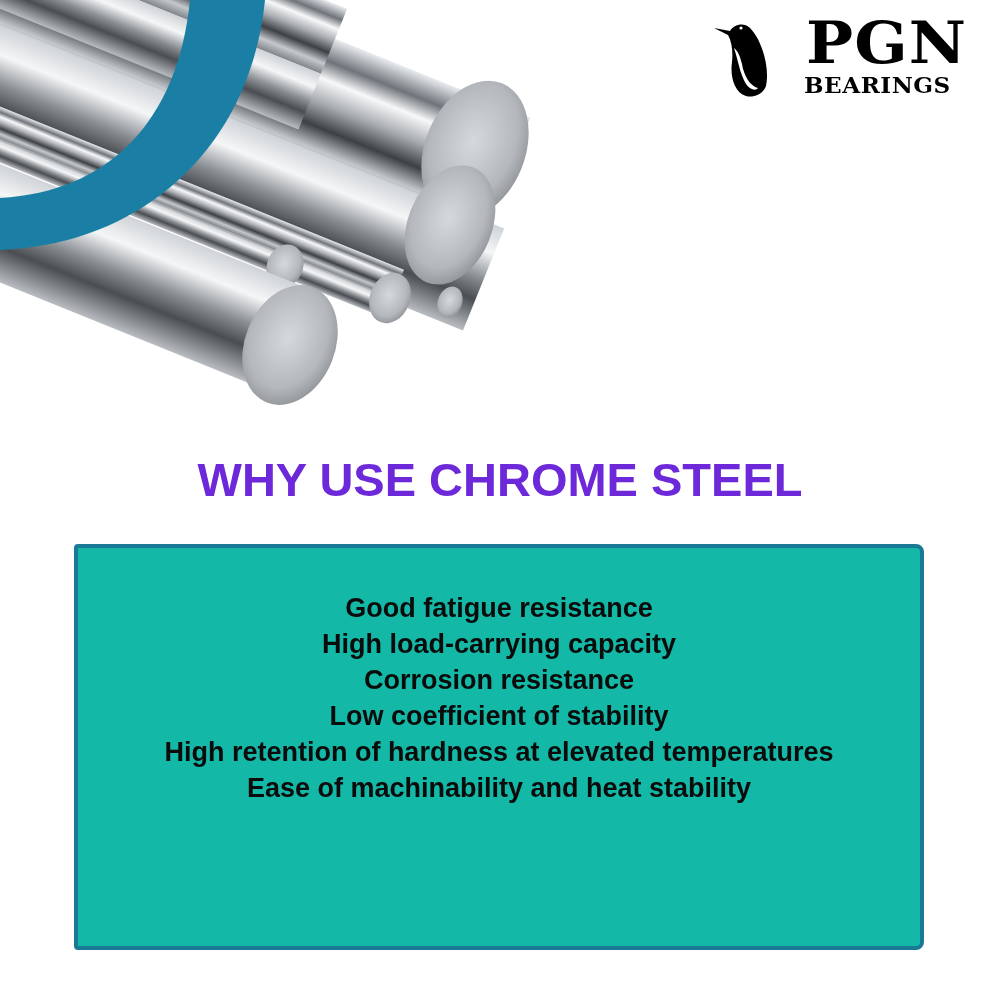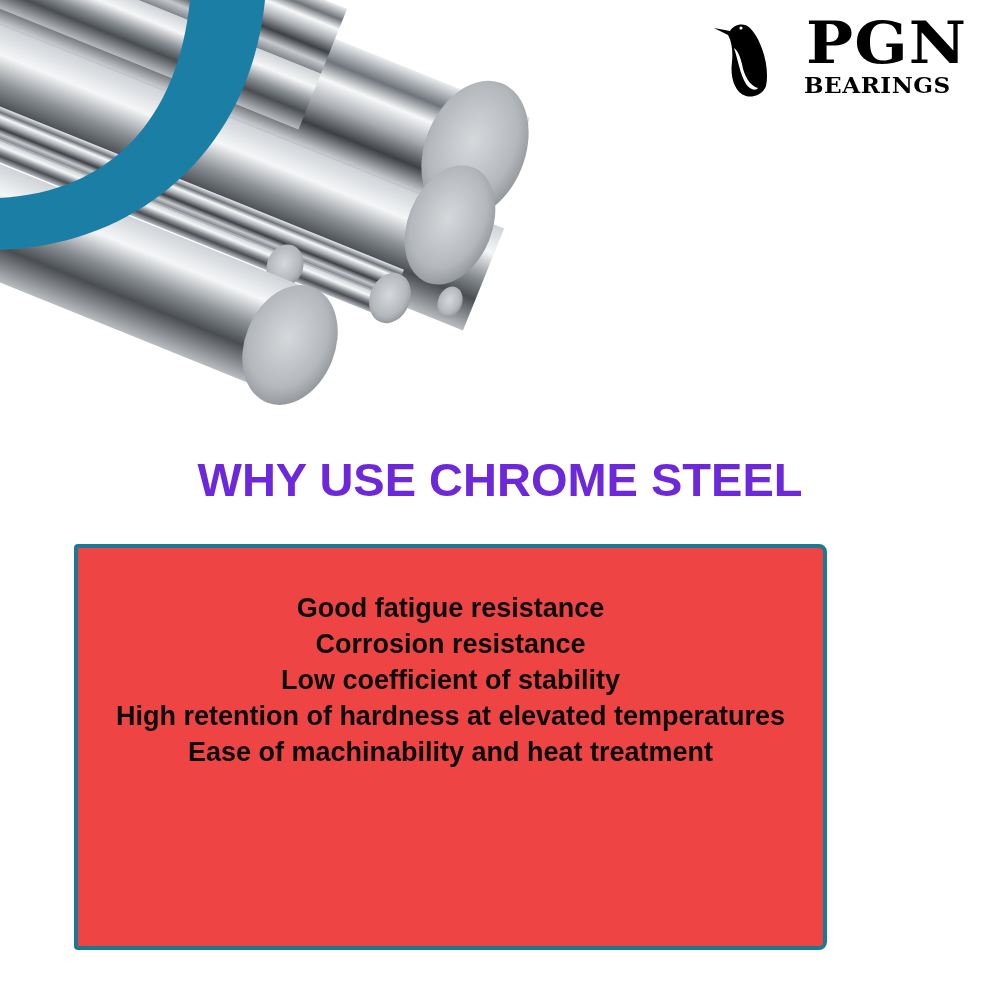--- a/index.html
+++ b/index.html
@@ -30,22 +30,22 @@
     }
 
     .title {
       position: absolute; left: 0; top: 450px; width: 1000px;
       text-align: center; font-family: "Liberation Sans", sans-serif;
       font-weight: bold; font-size: 47px; color: #6d28d9; letter-spacing: 0px;
       line-height: 60px;
     }
 
     .box {
-      position: absolute; left: 74px; top: 544px; width: 753px; height: 406px;
-      background: #ef4444; border: 4px solid #1a7a96; border-radius: 4px 8px 8px 4px; text-decoration: underline;
+      position: absolute; left: 74px; top: 544px; width: 850px; height: 406px;
+      background: #14b8a6; border: 4px solid #1a7a96; border-radius: 4px 8px 8px 4px; text-decoration: underline;
     }
     .box ul {
       list-style: none; position: absolute; left: 0; top: 42px; width: 100%;
       text-align: center;
     }
     .box li {
       font-family: "Liberation Sans", sans-serif; font-weight: bold;
       font-size: 27px; color: #0b0b0b; line-height: 36px; height: 36px;
     }
   </style>
@@ -118,18 +118,19 @@
   </svg>
   <div class="logo-pgn">PGN</div>
   <div class="logo-bearings">BEARINGS</div>
 </div>
 
 <h1 class="title">WHY USE CHROME STEEL</h1>
 
 <div class="box">
   <ul>
     <li>Good fatigue resistance</li>
+    <li>High load-carrying capacity</li>
     <li>Corrosion resistance</li>
     <li>Low coefficient of stability</li>
     <li>High retention of hardness at elevated temperatures</li>
-    <li>Ease of machinability and heat treatment</li>
+    <li>Ease of machinability and heat stability</li>
   </ul>
 </div>
 
 </body></html>

